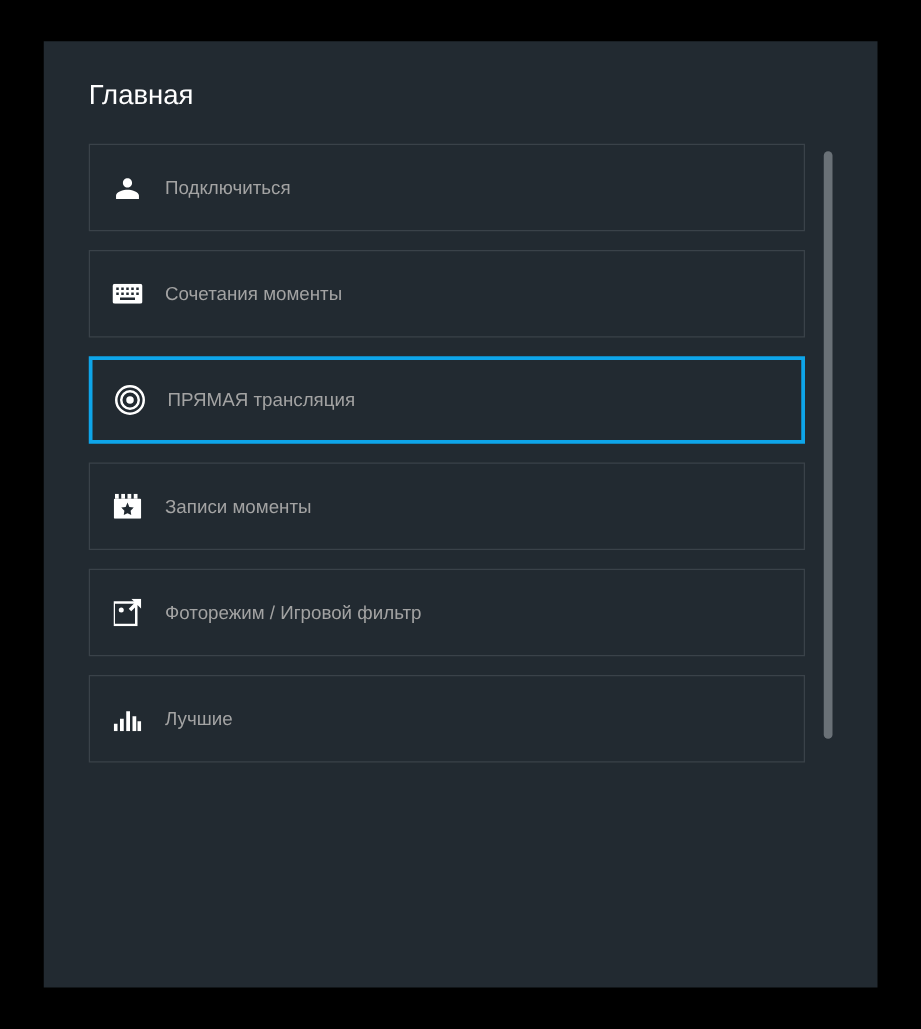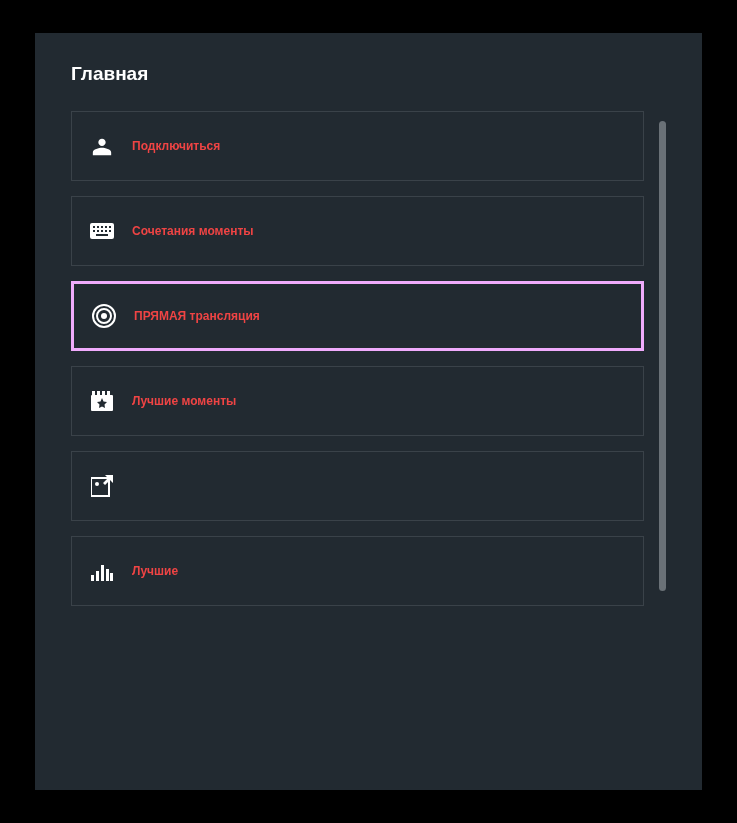--- a/index.html
+++ b/index.html
@@ -1,24 +1,24 @@
 <!DOCTYPE html>
 <html><head>
 <meta charset="utf-8">
 <style>
 html,body{margin:0;padding:0;background:#000;font-family:"Segoe UI",Arial,sans-serif}
 .outer{width:737px;height:823px;background:#000;position:relative}
 .panel{position:absolute;left:35px;top:33px;right:35px;bottom:33px;background:#222a31;padding:30px 36px 0 36px;box-sizing:border-box;overflow:hidden}
-.title{color:#fff;font-size:19px;font-weight:700;margin:0 0 26px 0}
+.title{color:#fff;font-size:22px;font-weight:400;margin:0 0 26px 0}
 .list{position:relative;padding-right:22px}
 .item{display:flex;align-items:center;height:70px;border:1px solid #3a4249;margin-bottom:15px;background:transparent;cursor:pointer;box-sizing:border-box}
-.item.highlighted{border:3px solid #f0abfc}
+.item.highlighted{border:3px solid #0ea5e9}
 .icon{width:60px;display:flex;align-items:center;justify-content:center;flex-shrink:0}
 .icon svg{fill:#fff}
-.label{color:#ef4444;font-size:12px;font-weight:700}
+.label{color:#a3a3a3;font-size:15px;font-weight:400}
 .scrollbar{position:absolute;right:36px;top:88px;width:7px;height:470px;background:#6a7177;border-radius:4px}
 </style>
 </head>
 <body>
 
 <div class="outer">
  <div class="panel">
   <h1 class="title">Главная</h1>
   <div class="list">
 
@@ -68,31 +68,32 @@
     <span class="icon">
      <svg width="22" height="20" viewBox="0 0 22 20">
               <rect x="0" y="4" width="22" height="16" rx="1" fill="#fff"></rect>
               <rect x="1" y="0" width="3" height="4" fill="#fff"></rect>
               <rect x="6" y="0" width="3" height="4" fill="#fff"></rect>
               <rect x="11" y="0" width="3" height="4" fill="#fff"></rect>
               <rect x="16" y="0" width="3" height="4" fill="#fff"></rect>
               <path d="M11 7 L12.5 10.5 L16 11 L13.5 13.5 L14 17 L11 15.5 L8 17 L8.5 13.5 L6 11 L9.5 10.5 Z" fill="#222a31"></path>
             </svg>
     </span>
-    <span class="label">Лучшие моменты</span>
+    <span class="label">Записи моменты</span>
    </div>
 
    <div class="item">
     <span class="icon">
      <svg width="22" height="22" viewBox="0 0 22 22">
               <rect x="0" y="3" width="18" height="18" fill="none" stroke="#fff" stroke-width="2"></rect>
               <path d="M14 0 L22 0 L22 8 L19 5 L14 10 L12 8 L17 3 Z" fill="#fff"></path>
               <circle cx="6" cy="9" r="2" fill="#fff"></circle>
             </svg>
     </span>
+    <span class="label">Фоторежим / Игровой фильтр</span>
    </div>
 
    <div class="item">
     <span class="icon">
      <svg width="22" height="20" viewBox="0 0 22 20">
               <rect x="0" y="14" width="3" height="6" fill="#fff"></rect>
               <rect x="5" y="10" width="3" height="10" fill="#fff"></rect>
               <rect x="10" y="4" width="3" height="16" fill="#fff"></rect>
               <rect x="15" y="8" width="3" height="12" fill="#fff"></rect>
               <rect x="19" y="12" width="3" height="8" fill="#fff"></rect>

